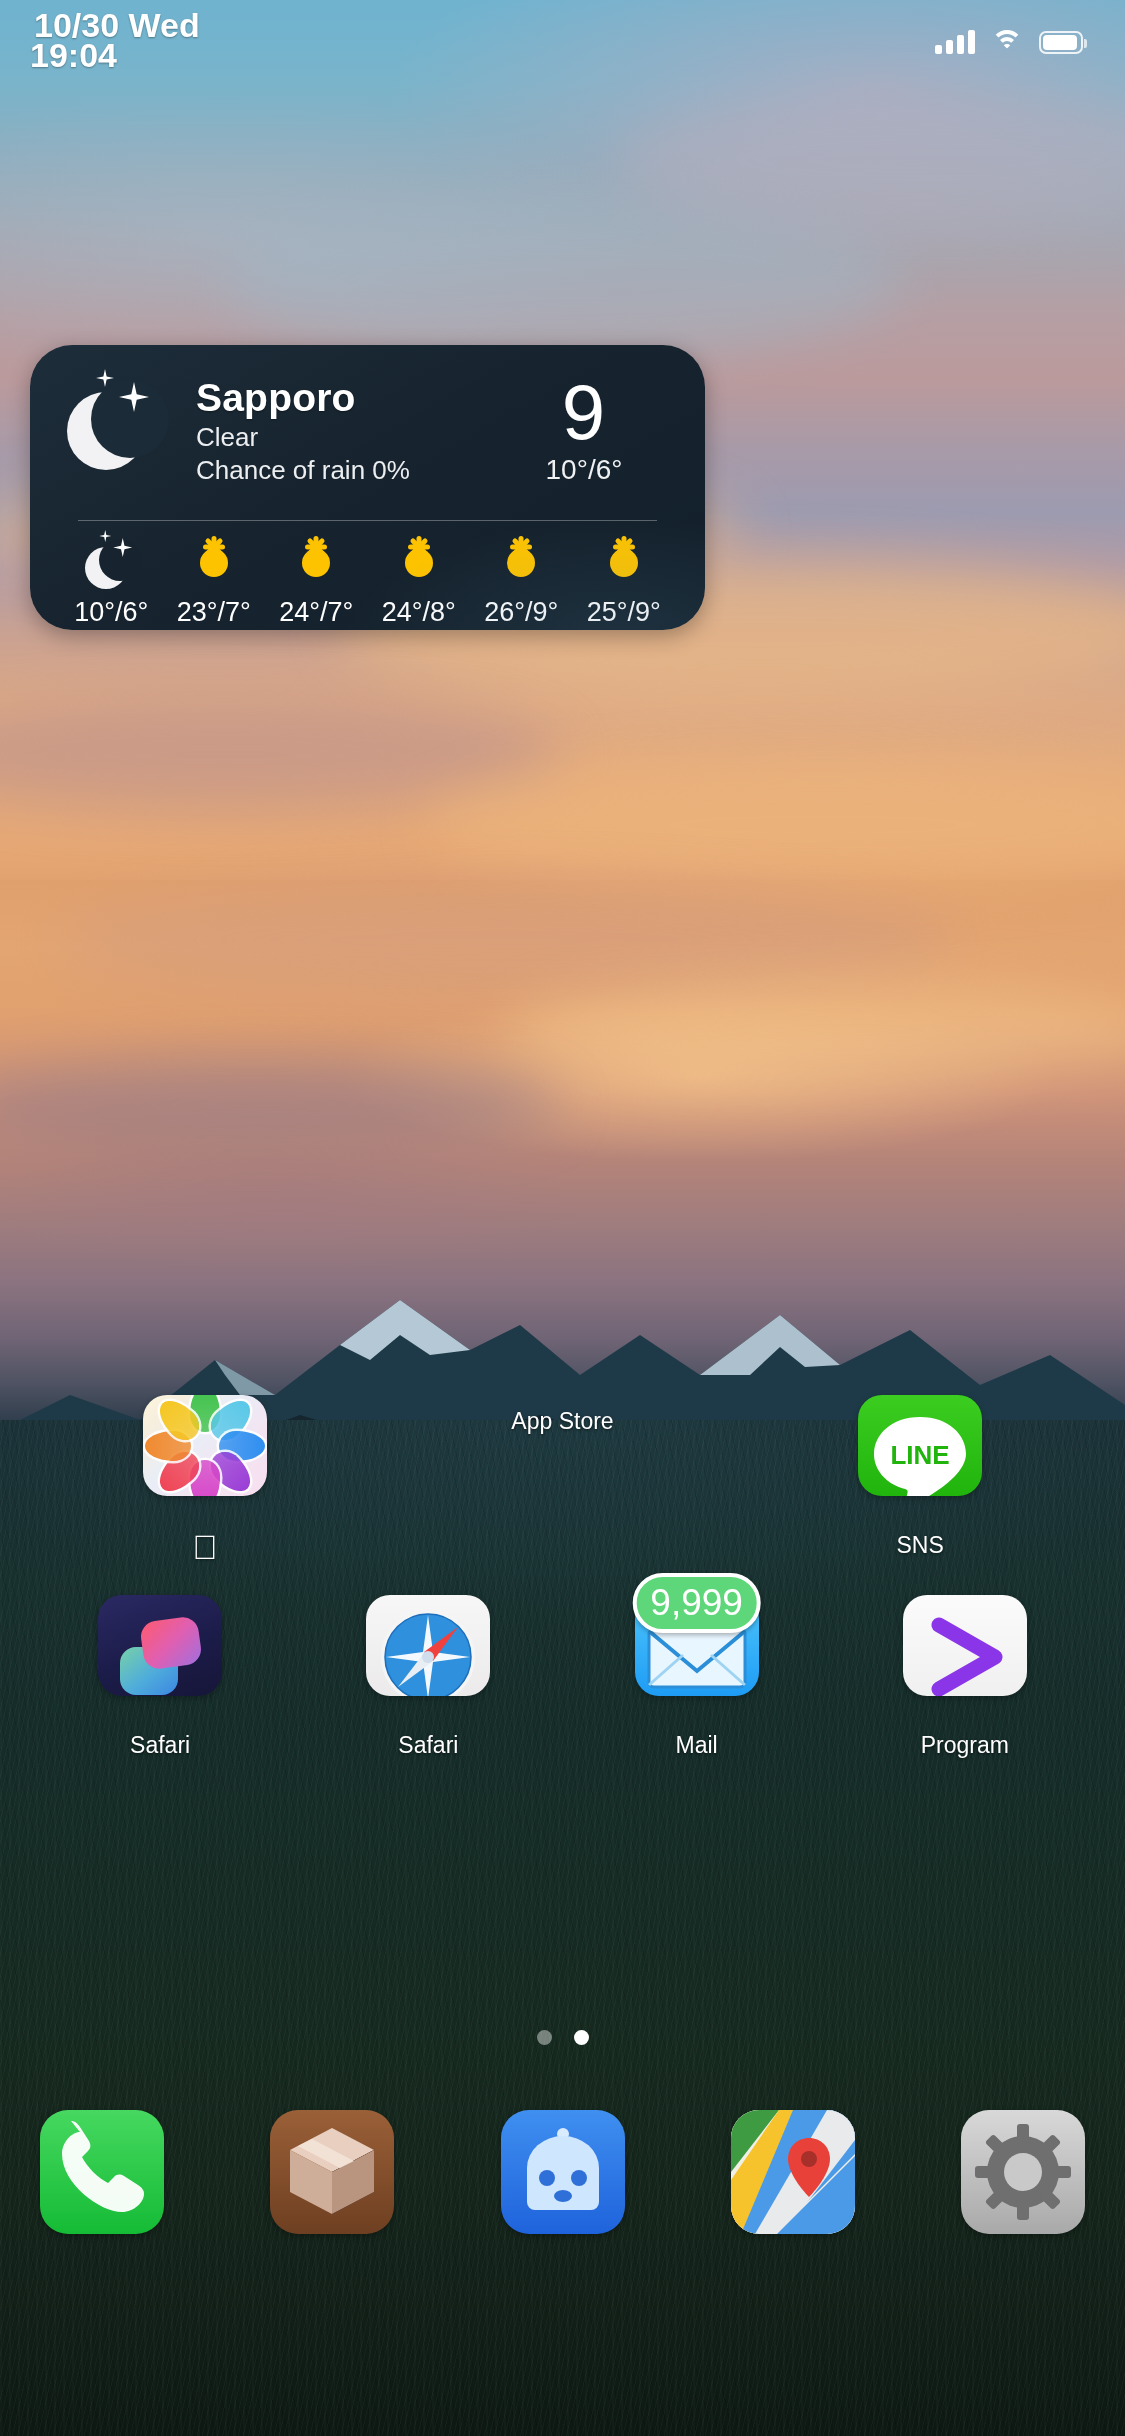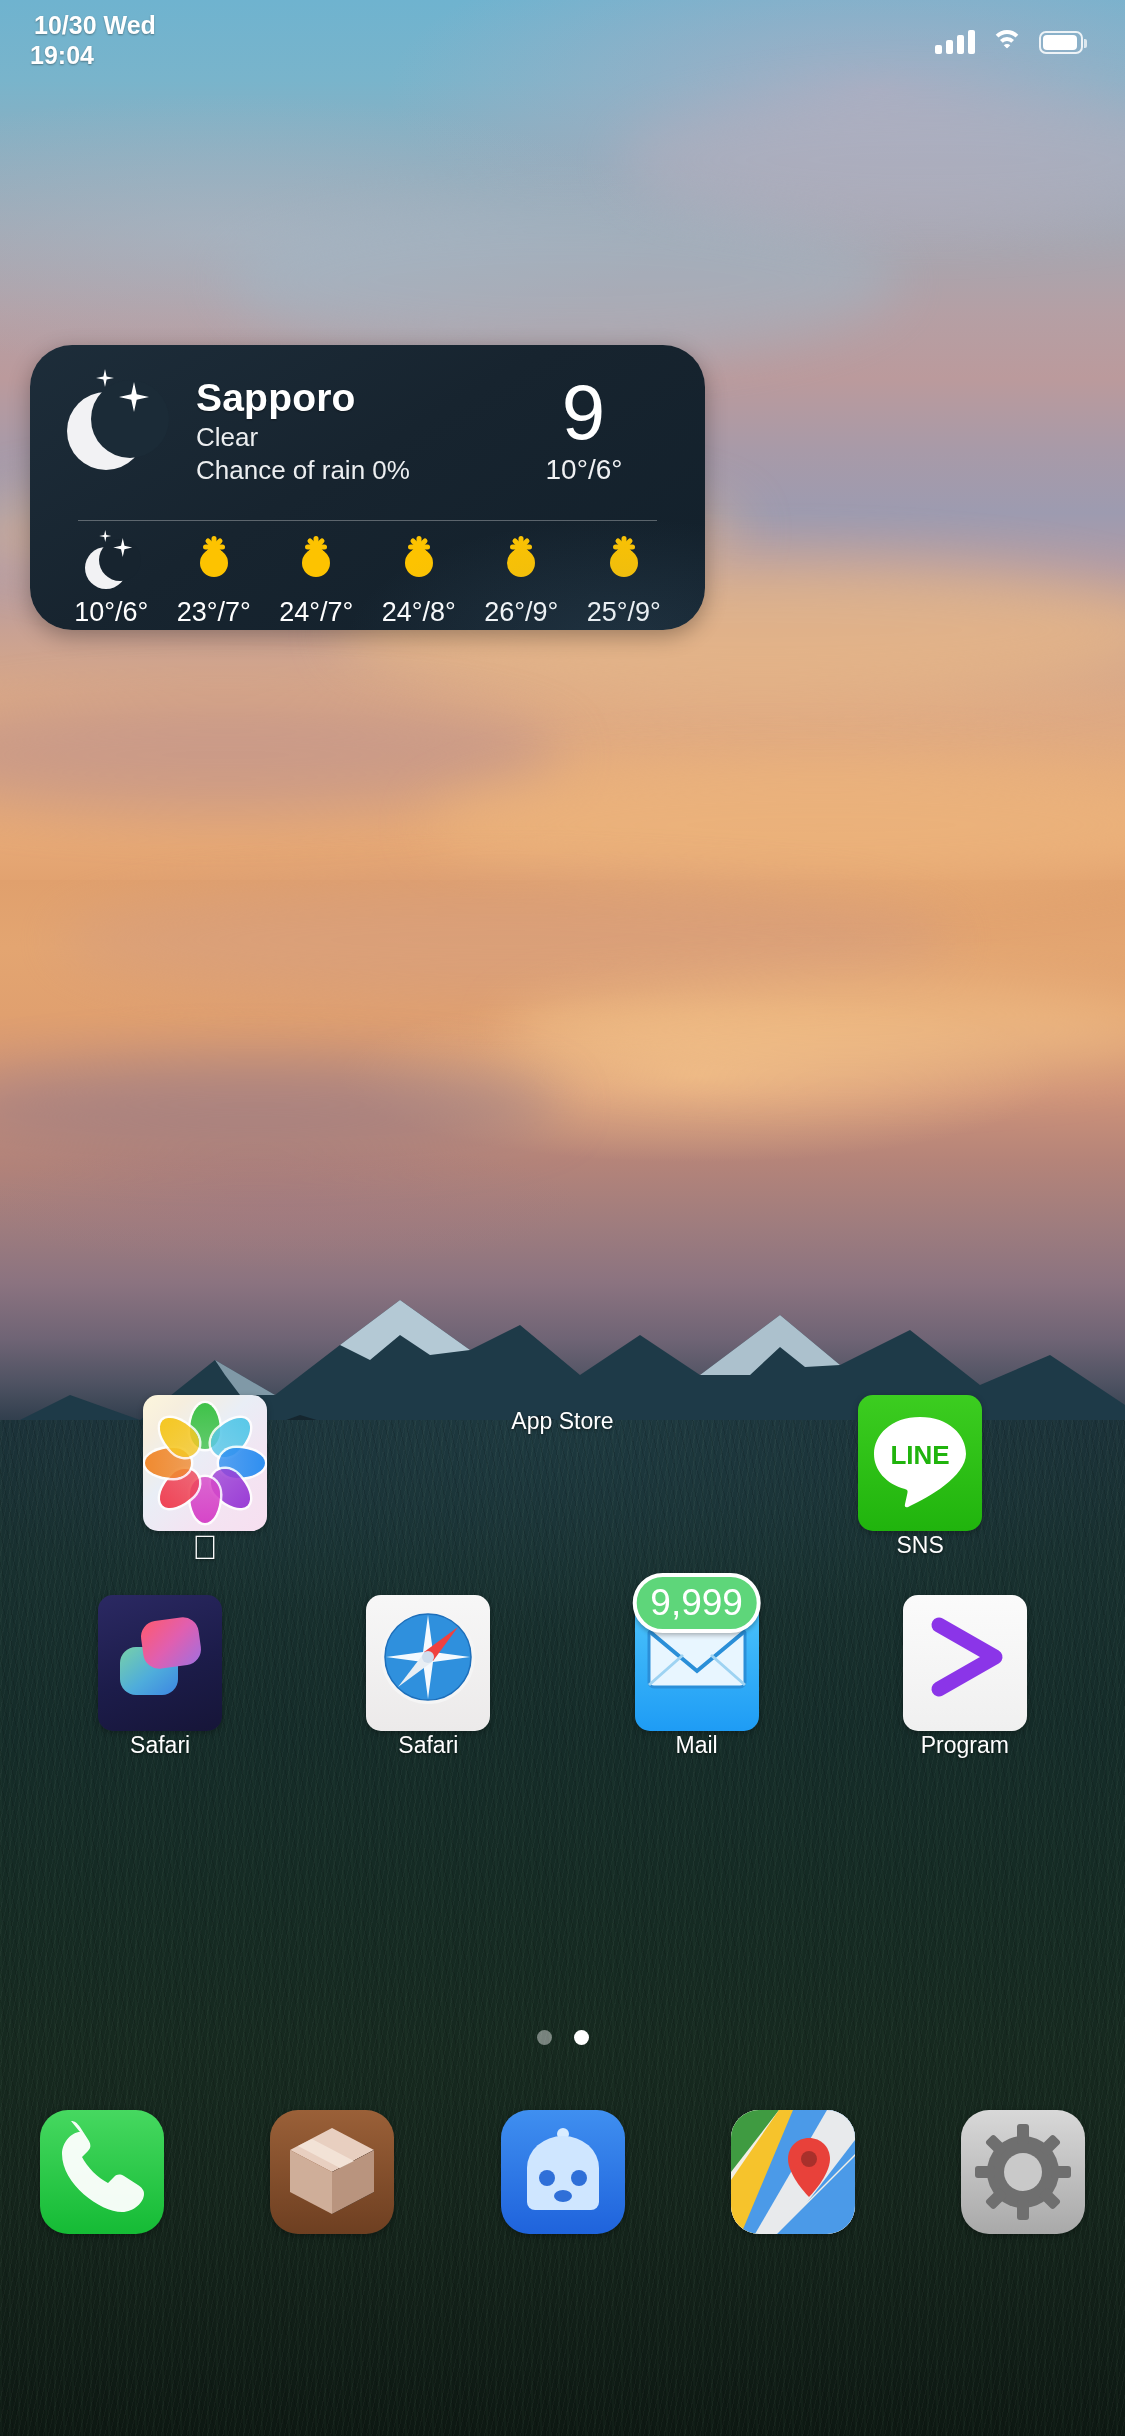--- a/index.html
+++ b/index.html
@@ -52,21 +52,21 @@
     background-image:
       repeating-linear-gradient(103deg, rgba(255,255,255,.030) 0 1px, rgba(0,0,0,0) 1px 5px),
       repeating-linear-gradient(77deg, rgba(0,0,0,.11) 0 1px, rgba(0,0,0,0) 1px 7px),
       repeating-linear-gradient(90deg, rgba(120,170,130,.035) 0 2px, rgba(0,0,0,0) 2px 9px);
   }
 
   
   #statusbar { position:absolute; top:0; left:0; right:0; height:96px; z-index:30; }
   .sb-clock {
     position:absolute; left:30px; top:10px; width:240px;
-    color:#fff; font-size:25px; font-weight:600; line-height:30px;
+    color:#fff; font-size:34px; font-weight:600; line-height:30px;
     text-shadow:0 1px 2px rgba(0,0,0,.35);
   }
   .sb-date { display:block; text-align:left; padding-left:4px; }
   .sb-time { display:block; padding-right:34px; }
   .sb-right { position:absolute; right:42px; top:30px; display:flex; align-items:flex-end; gap:16px; }
   .bars { display:flex; align-items:flex-end; gap:4px; height:24px; }
   .bars i { display:block; width:7px; background:#fff; border-radius:2px; }
   .bars i:nth-child(1){height:9px}
   .bars i:nth-child(2){height:14px}
   .bars i:nth-child(3){height:19px}
@@ -128,21 +128,21 @@
   .moon-sm .sp-big { left:30px; top:3px; width:19px; height:19px; }
   .moon-sm .sp-sm  { left:16px; top:-5px; width:12px; height:12px; }
 
   
   .appgrid { position:absolute; left:0; right:0; z-index:20; display:flex; padding:0 26px; }
   #row1 { top:1395px; }
   #row2 { top:1595px; }
   .app { flex:1; display:flex; flex-direction:column; align-items:center; position:relative; }
   .icon-wrap { position:relative; width:124px; height:124px; }
   .icon {
-    width:124px; height:136px; border-radius:15px; overflow:hidden; position:relative;
+    width:124px; height:101px; border-radius:24px; overflow:hidden; position:relative;
     box-shadow:0 2px 6px rgba(0,0,0,.28);
   }
   .app-label {
     margin-top:13px; color:#fff; font-size:23px; font-weight:400;
     text-shadow:0 1px 3px rgba(0,0,0,.55); white-space:nowrap;
   }
   .app-label.apple { font-size:34px; line-height:30px; }
   .badge {
     position:absolute; z-index:5; top:-22px; left:50%; transform:translateX(-50%);
     min-width:98px; height:60px; border-radius:30px;

